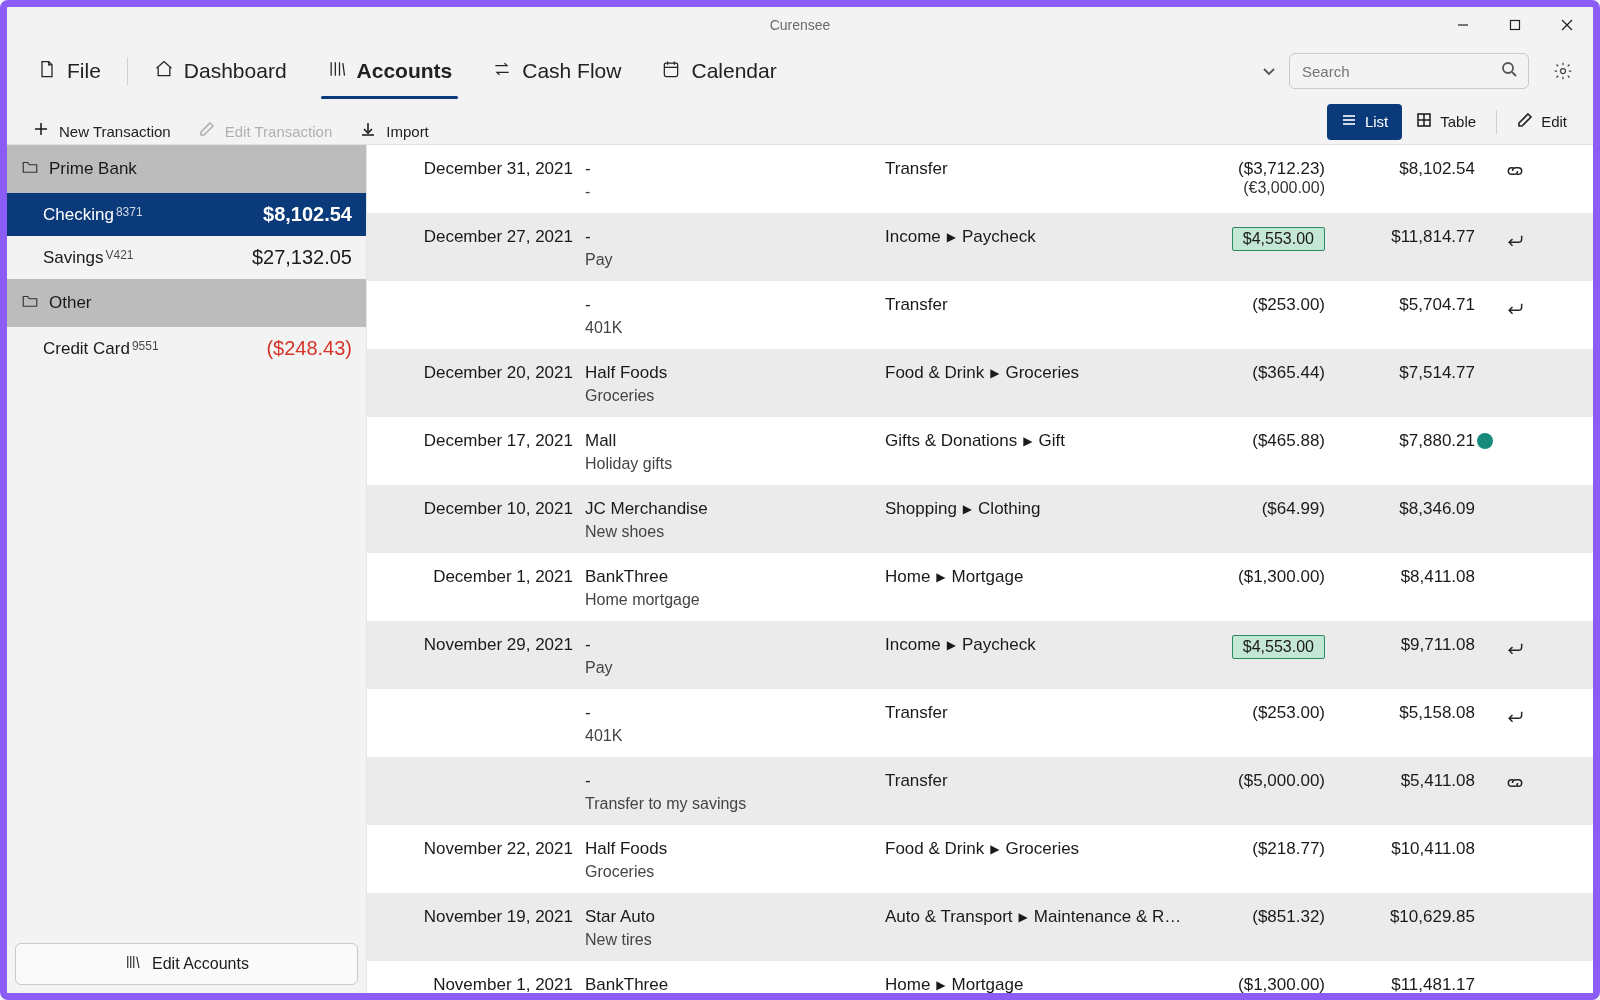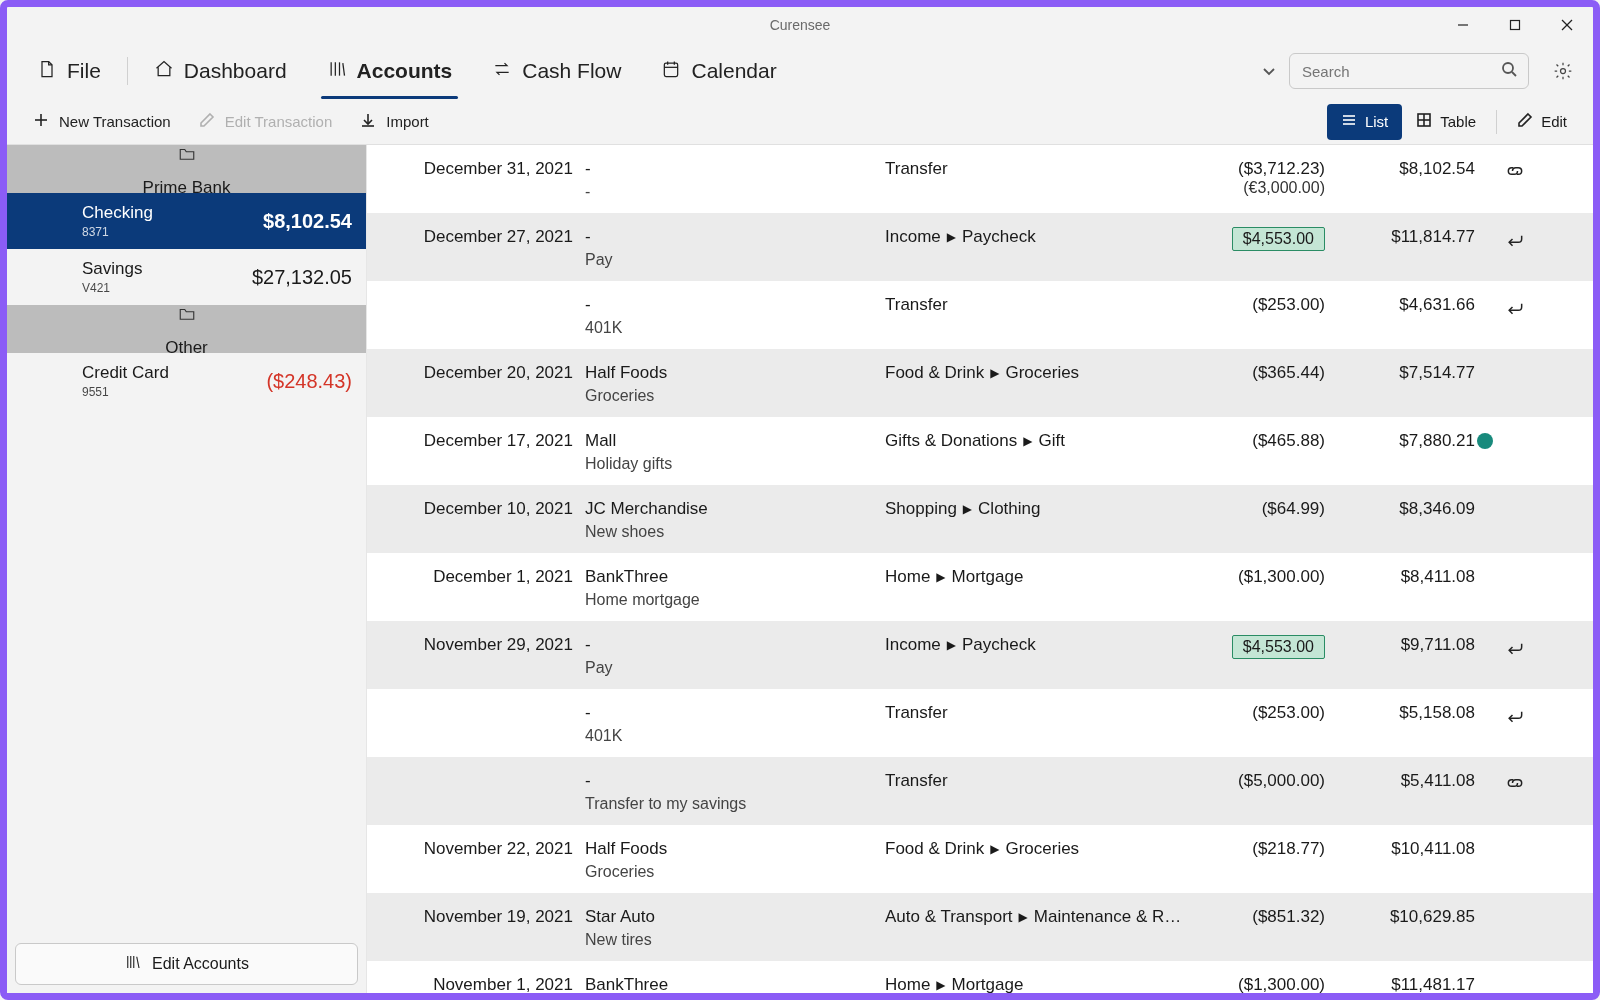--- a/index.html
+++ b/index.html
@@ -26,41 +26,41 @@
   .toolbar .chev svg { width:16px; height:16px; stroke:#555; stroke-width:1.8; fill:none; }
   .searchbox { display:flex; align-items:center; width: 240px; height: 36px; border: 1px solid #c9c9c9; border-radius: 6px; background:#f3f3f3; padding: 0 12px; }
   .searchbox input { flex:1; border:none; outline:none; background:transparent; font-size:15px; color:#555; }
   .searchbox svg { width:16px; height:16px; stroke:#555; stroke-width:1.8; fill:none; }
   .gear { width:40px; display:flex; justify-content:center; align-items:center; cursor:pointer; margin-left: 14px; }
   .gear svg { width:20px; height:20px; stroke:#444; stroke-width:1.5; fill:none; }
   .tbdiv { width:1px; height:28px; background:#d0d0d0; margin: 0 6px; }
 
   
   .subbar { height: 46px; display:flex; align-items:center; padding: 0 12px; border-bottom: 1px solid #e0e0e0; }
-  .sbtn { display:flex; align-items:center; gap:10px; padding: 0 14px; height:36px; font-size:15px; cursor:pointer; border-radius:4px; color:#222; }
+  .sbtn { display:flex; align-items:flex-end; gap:10px; padding: 0 14px; height:36px; font-size:15px; cursor:pointer; border-radius:4px; color:#222; }
   .sbtn.disabled { color: #b0b0b0; cursor:default; }
   .sbtn svg { width:16px; height:16px; stroke: currentColor; stroke-width:1.6; fill:none; }
   .subbar .spacer { flex:1; }
   .vbtn { display:flex; align-items:center; gap:8px; padding: 0 14px; height:36px; font-size:15px; cursor:pointer; border-radius:4px; }
   .vbtn.active { background:#0b3a7a; color:#fff; }
   .vbtn.active svg { stroke:#fff; }
   .vbtn svg { width:16px; height:16px; stroke:#222; stroke-width:1.6; fill:none; }
   .vdiv { width:1px; height:24px; background:#d0d0d0; margin: 0 6px; }
 
   
   .content { flex:1; display:flex; min-height:0; }
 
   
   .sidebar { width: 360px; display:flex; flex-direction:column; background:#f3f3f3; border-right: 1px solid #e6e6e6; }
   .acctlist { flex:1; overflow:hidden; }
-  .group-hdr { display:flex; align-items:center; gap:10px; height:48px; padding: 0 14px; background:#bcbcbc; font-size:17px; cursor:pointer;flex-direction:column; }
+  .group-hdr { display:flex; align-items:center; gap:10px; height:48px; padding: 0 14px; background:#bcbcbc; font-size:17px; cursor:pointer; }
   .group-hdr svg { width:18px; height:18px; stroke:#333; stroke-width:1.5; fill:none; }
   .acct { display:flex; align-items:center; justify-content:space-between; padding: 10px 14px 10px 36px; cursor:pointer; }
   .acct.selected { background:#0b3a7a; color:#fff; }
-  .acct .main { display:flex; flex-direction:column; gap:2px;margin-left:39px; }
+  .acct .main { display:flex; flex-direction:row; gap:2px; }
   .acct .name { font-size:17px; }
   .acct .sub { font-size:12px; opacity:.8; }
   .acct .bal { font-size:20px; font-weight:400; white-space:nowrap; }
   .acct.selected .bal { font-weight:600; }
   .acct .bal.neg { color:#d43528; }
   .editacct { margin: 8px; height: 42px; border:1px solid #c9c9c9; border-radius:6px; background:#fafafa; display:flex; align-items:center; justify-content:center; gap:10px; font-size:16px; cursor:pointer; }
   .editacct svg { width:18px; height:18px; stroke:#222; stroke-width:1.5; fill:none; }
 
   
   .txpane { flex:1; overflow-y:auto; background:#fff; }
@@ -312,21 +312,21 @@
           </div>
         </div>
         <div class="txnrow">
     <div class="date"></div>
     <div class="payee">
       <span class="p1">-</span>
       <span class="p2">401K</span>
     </div>
     <div class="cat">Transfer</div>
     <div class="amt">($253.00)</div>
-    <div class="bal">$4,631.66</div>
+    <div class="bal">$5,704.71</div>
     <div class="dot"></div>
     <div class="link">
             <span><svg viewBox="0 0 24 24">
                 <path d="M20 8v4a4 4 0 0 1-4 4H5"></path>
                 <polyline points="9,12 5,16 9,20"></polyline>
               </svg></span>
           </div>
         </div>
         <div class="txnrow alt">
     <div class="date">December 20, 2021</div>

